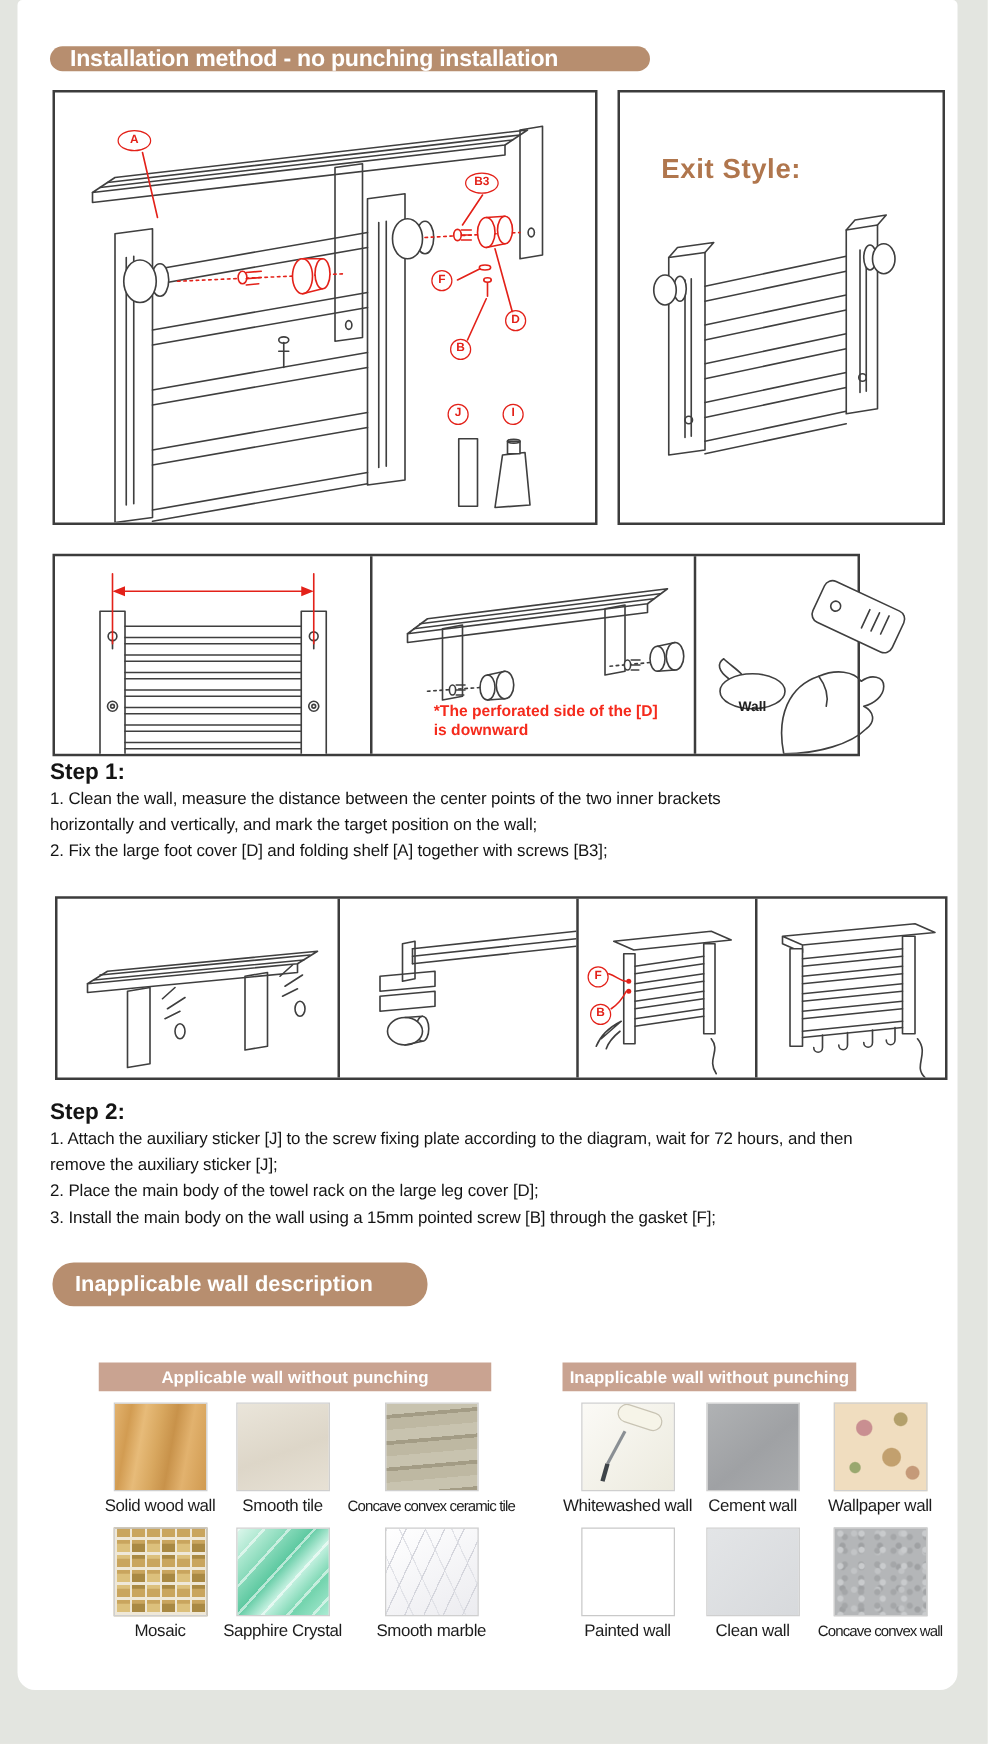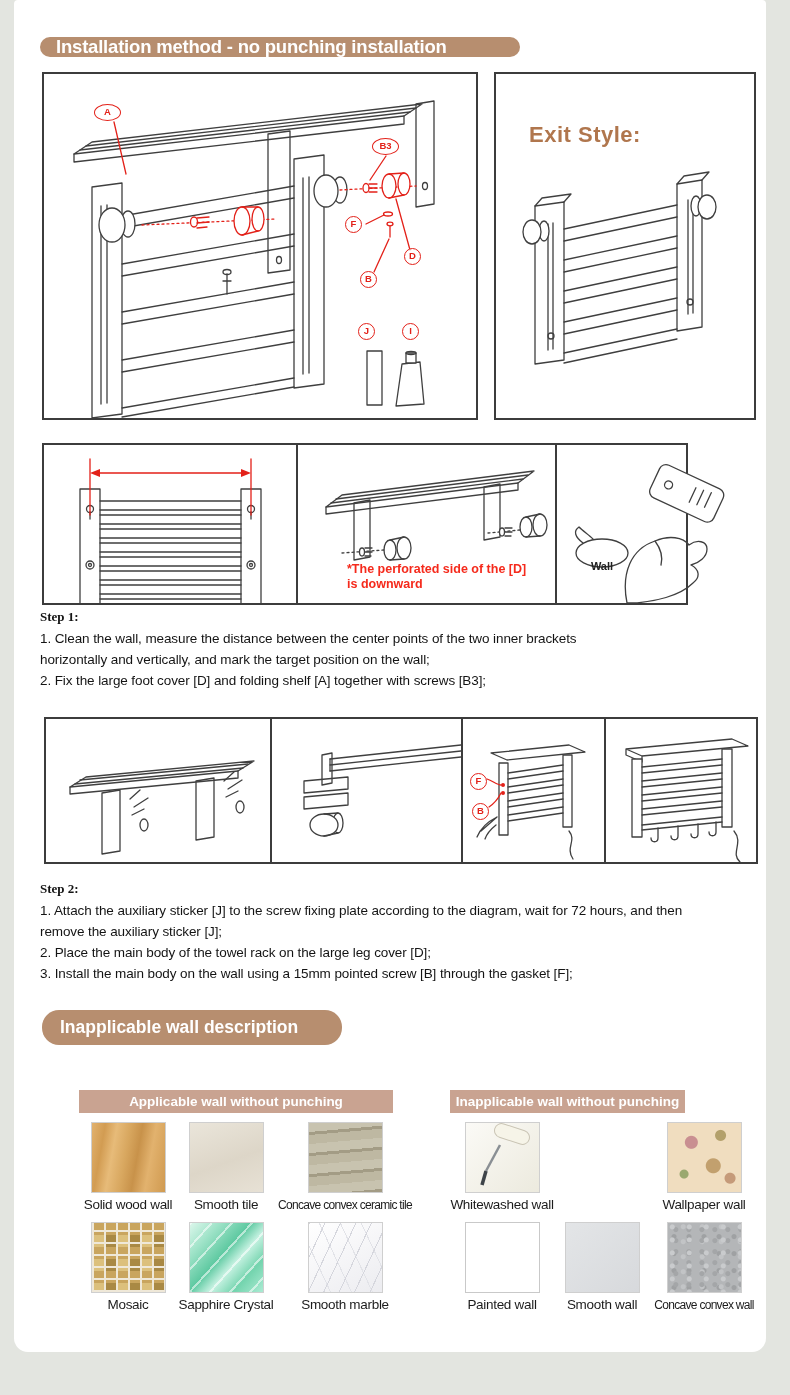--- a/index.html
+++ b/index.html
@@ -22,21 +22,21 @@
   .rlabel{position:absolute;border:1.5px solid var(--diagram-red,#e32119);color:var(--diagram-red,#e32119);
           border-radius:50%;font-weight:700;text-align:center;background:rgba(255,255,255,.7);box-sizing:border-box;}
   .rl-wide{width:27px;height:17px;font-size:9.5px;line-height:14px;}
   .rl-rnd{width:17px;height:17px;font-size:9.5px;line-height:14px;}
   .exit-title{position:absolute;left:33px;top:48px;font-size:22px;font-weight:700;
               color:var(--exit-title,#b0764d);letter-spacing:.5px;}
   .red-note{position:absolute;color:var(--note-red,#f52a1c);font-weight:700;font-size:12.5px;
             line-height:15px;width:184px;}
   .wall-bubble-label{position:absolute;font-size:11px;font-weight:700;color:#222;text-align:center;}
   .steptext{position:absolute;left:40px;color:var(--text,#141414);width:710px;}
-  .step-h{font-size:13px;font-weight:700;line-height:22px;font-family:Liberation Serif, serif;}
+  .step-h{font-size:18px;font-weight:700;line-height:22px;}
   .step-l{font-size:13.5px;font-weight:400;line-height:21px;letter-spacing:-0.1px;}
   .wall-header{position:absolute;height:23px;background:var(--walls-header-bg,#c9a391);color:#fff;
                font-weight:700;font-size:13.5px;text-align:center;line-height:23px;}
   .wall-cell{position:absolute;text-align:center;}
   .swatch{width:75px;height:71px;margin:0 auto;border:1px solid #cfcfcf;box-sizing:border-box;position:relative;overflow:hidden;}
   .wall-label{margin-top:4px;font-size:13.5px;color:#1c1c1c;letter-spacing:-0.3px;line-height:16px;}
   .wall-label.cond{font-size:12px;letter-spacing:-0.7px;}
   
   .sw-wood{background:linear-gradient(100deg,#e2b26e 0%,#d29c52 16%,#e7bb79 30%,#d8a75f 46%,#c8924a 60%,#e2b26e 76%,#d09a50 100%);}
   .sw-tile{background:linear-gradient(160deg,#eae5da,#ddd6c8 55%,#e7e1d5);}
@@ -320,29 +320,33 @@
   <div class="wall-cell" style="left:450px;top:1122px;width:104px">
     <div class="swatch sw-whitewash">
       <svg width="73" height="69" viewBox="0 0 73 69">
         <rect x="28" y="4" width="36" height="14" rx="7" transform="rotate(18 46 11)" fill="#f6f4e8" stroke="#c9c4b4" stroke-width="1"></rect>
         <path d="M34,22 L20,48" stroke="#8a8f94" stroke-width="2.5" fill="none"></path>
         <path d="M20,48 l-4,14" stroke="#3e4449" stroke-width="3.5" fill="none"></path>
       </svg>
     </div>
     <div class="wall-label">Whitewashed wall</div>
   </div>
+  <div class="wall-cell" style="left:552px;top:1122px;width:100px">
+    <div class="swatch sw-cement"></div>
+    <div class="wall-label">Cement wall</div>
+  </div>
   <div class="wall-cell" style="left:648px;top:1122px;width:112px">
     <div class="swatch sw-wallpaper"></div>
     <div class="wall-label">Wallpaper wall</div>
   </div>
   <div class="wall-cell" style="left:450px;top:1222px;width:104px">
     <div class="swatch sw-paint"></div>
     <div class="wall-label">Painted wall</div>
   </div>
   <div class="wall-cell" style="left:552px;top:1222px;width:100px">
     <div class="swatch sw-gypsum"></div>
-    <div class="wall-label">Smooth wall</div>
+    <div class="wall-label">Clean wall</div>
   </div>
   <div class="wall-cell" style="left:648px;top:1222px;width:112px">
     <div class="swatch sw-concave"></div>
     <div class="wall-label cond">Concave convex wall</div>
   </div>
 </div>
 
 </body></html>

